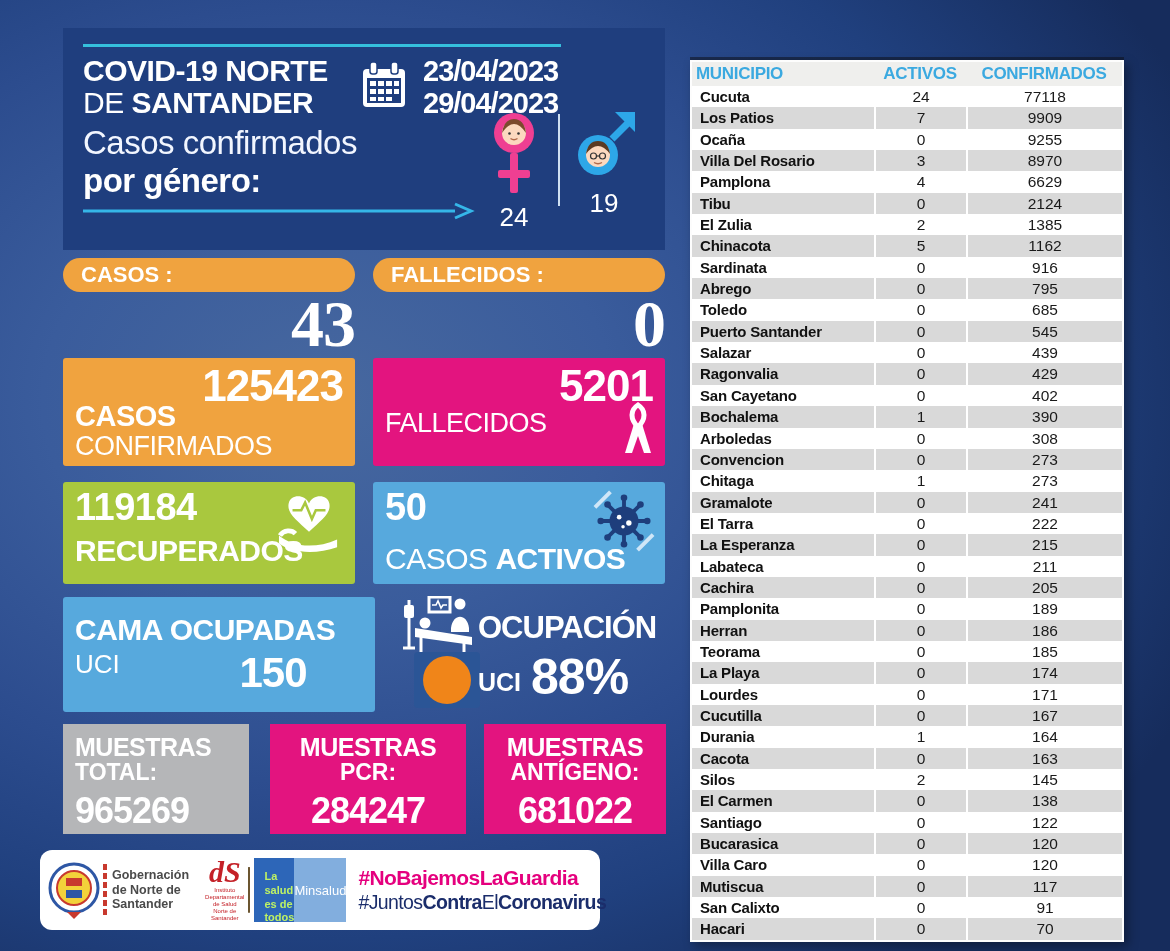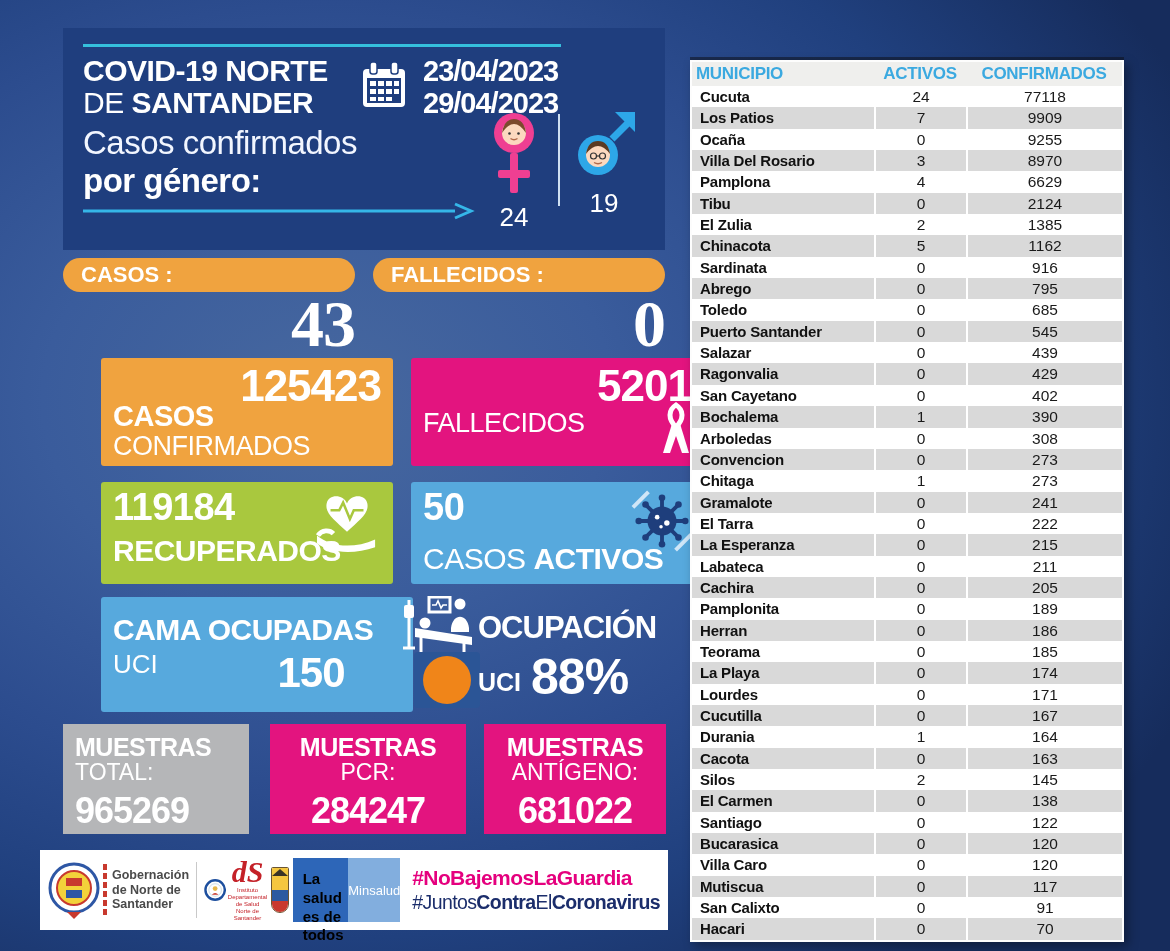--- a/index.html
+++ b/index.html
@@ -38,21 +38,21 @@
   
   .pill { height:34px; border-radius:17px; background:#f0a33f; color:#fff;
     font-size:22px; font-weight:bold; line-height:34px; padding-left:18px; }
   .pill-casos { left:63px; top:258px; width:292px; }
   .pill-fallecidos { left:373px; top:258px; width:292px; }
   .bignum { width:292px; text-align:right; font-size:66px; font-weight:bold; color:#fff; letter-spacing:-1px;font-family:Liberation Serif, serif; }
   .bignum-casos { left:63px; top:286px; }
   .bignum-fallecidos { left:373px; top:286px; }
 
   
-  .statbox { color:#fff; border-radius:3px; padding:6px 12px;margin-left:38px; }
+  .statbox { color:#fff; border-radius:3px; padding:6px 12px; }
   .box-confirmados { left:63px; top:358px; width:292px; height:108px; background:#f0a33f; }
   .box-totalfall  { left:373px; top:358px; width:292px; height:108px; background:#e3147f; }
   .bx-value { font-size:44px; font-weight:bold; text-align:right; line-height:1.0; letter-spacing:-1px; }
   .bx-l1 { font-size:29px; font-weight:bold; line-height:1.0; margin-top:-6px; letter-spacing:-0.5px; }
   .bx-l2 { font-size:27px; font-weight:normal; line-height:1.15; letter-spacing:-0.5px; }
   .ribbon-pos { position:absolute; right:10px; bottom:6px; }
 
   .box-recuperados { left:63px; top:482px; width:292px; height:102px; background:#a9c83e; position:absolute; }
   .box-activos { left:373px; top:482px; width:292px; height:102px; background:#57a9dd; position:absolute; }
   .rec-value { font-size:38px; font-weight:bold; line-height:1.05; letter-spacing:-0.5px; }
@@ -77,45 +77,45 @@
   .ocu-row { display:flex; align-items:flex-end; margin-top:2px; }
   .ocu-l2 { font-size:25px; font-weight:bold; margin-bottom:9px; }
   .ocu-val { font-size:50px; font-weight:bold; margin-left:10px; letter-spacing:-1px; }
 
   
   .mbox { color:#fff; padding:10px 12px; position:absolute; }
   .m-total { left:63px; top:724px; width:186px; height:110px; background:#b5b6b8; }
   .m-pcr { left:270px; top:724px; width:196px; height:110px; background:#e3147f; text-align:center; }
   .m-ant { left:484px; top:724px; width:182px; height:110px; background:#e3147f; text-align:center; }
   .m-l1 { font-size:25px; font-weight:bold; letter-spacing:-0.5px; line-height:1.05; }
-  .m-l2 { font-size:23px; font-weight:normal; line-height:1.1; }
+  .m-l2 { font-size:23px; font-weight:bold; line-height:1.1; }
   .m-val { font-size:36px; font-weight:bold; letter-spacing:-1px; margin-top:4px; }
 
   
-  .footer { left:40px; top:850px; width:628px; height:80px; background:#fff; border-radius:0;
+  .footer { left:40px; top:850px; width:560px; height:80px; background:#fff; border-radius:12px;
     display:flex; align-items:center; padding:0 8px; }
   .gob-group { display:flex; align-items:center; }
   .red-dashes { width:4px; height:52px; margin:0 5px 0 3px;
     background:repeating-linear-gradient(#c8392e 0 6px, #fff 6px 9px); }
   .gob-text { font-size:12.5px; line-height:1.15; color:#4a4a4a; font-weight:bold; }
   .vdiv { width:1px; height:56px; background:#c9c9c9; margin:0 7px; }
   .ids-block { width:66px; text-align:center; margin-left:2px; }
   .ids-name { font-family:"Liberation Serif", serif; font-style:italic; font-weight:bold;
     font-size:30px; color:#c42128; line-height:0.9; }
   .ids-cap { font-size:6px; color:#c42128; line-height:1.2; margin-top:2px; }
   .shield { width:34px; height:46px; margin:0 4px; border:1px solid #6b5530; border-radius:3px 3px 16px 16px;
     overflow:hidden; position:relative; }
   .shield .y { height:50%; background:#f5c63f; }
   .shield .b { height:25%; background:#2c5aa0; }
   .shield .r { height:25%; background:#c8392e; }
   .condor { position:absolute; top:1px; left:50%; transform:translateX(-50%);
     width:0; height:0; border-left:8px solid transparent; border-right:8px solid transparent;
     border-bottom:7px solid #3a3326; }
-  .lasalud { width:104px; height:64px; background:#2d66b8; color:#000000; padding:12px 0 0 10px;
-    font-size:15px; font-weight:bold; line-height:1.25; }
+  .lasalud { width:104px; height:64px; background:#2d66b8; color:#bef264; padding:12px 0 0 10px;
+    font-size:11px; font-weight:bold; line-height:1.25; }
   .minsalud { width:72px; height:64px; background:#82aede; color:#fff; display:flex;
     align-items:center; justify-content:center; font-size:13px; }
   .hashtags { margin-left:12px; }
   .h1 { color:#e5007e; font-weight:bold; font-size:21px; letter-spacing:-0.6px; }
   .h2 { color:#1b2d6b; font-size:19.5px; letter-spacing:-0.6px; margin-top:1px; }
   .h2 .n { font-weight:normal; } .h2 .b { font-weight:bold; }
 
   
   .mtable { left:690px; top:60px; width:434px; background:#fff; border:2px solid #fdfdfd;
     box-shadow:0 -3px 0 rgba(15,18,30,0.55), 4px 4px 10px rgba(0,0,0,0.35); }

